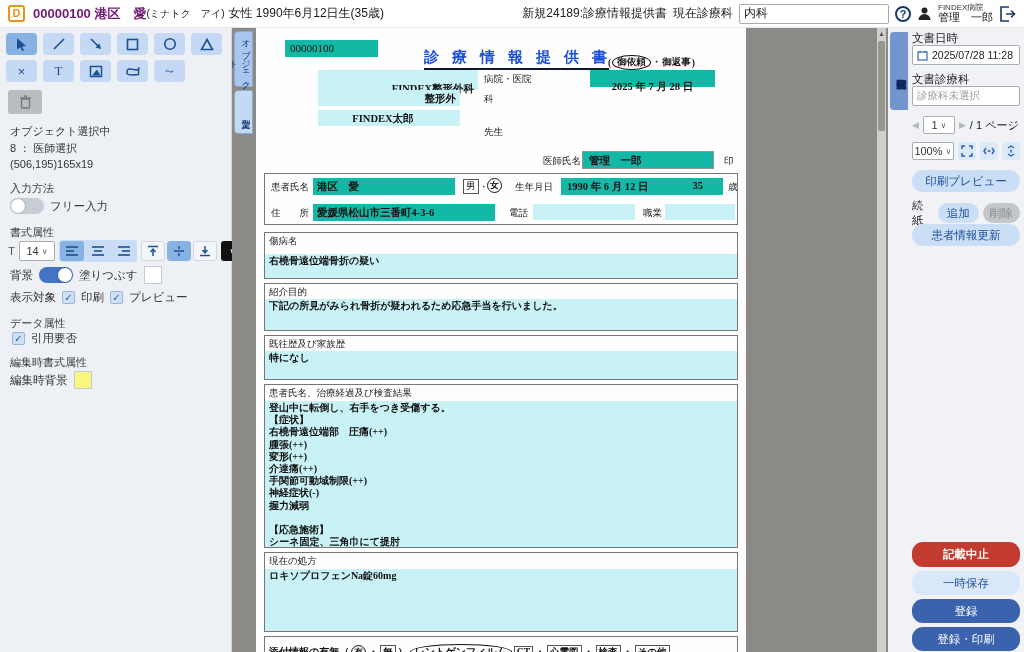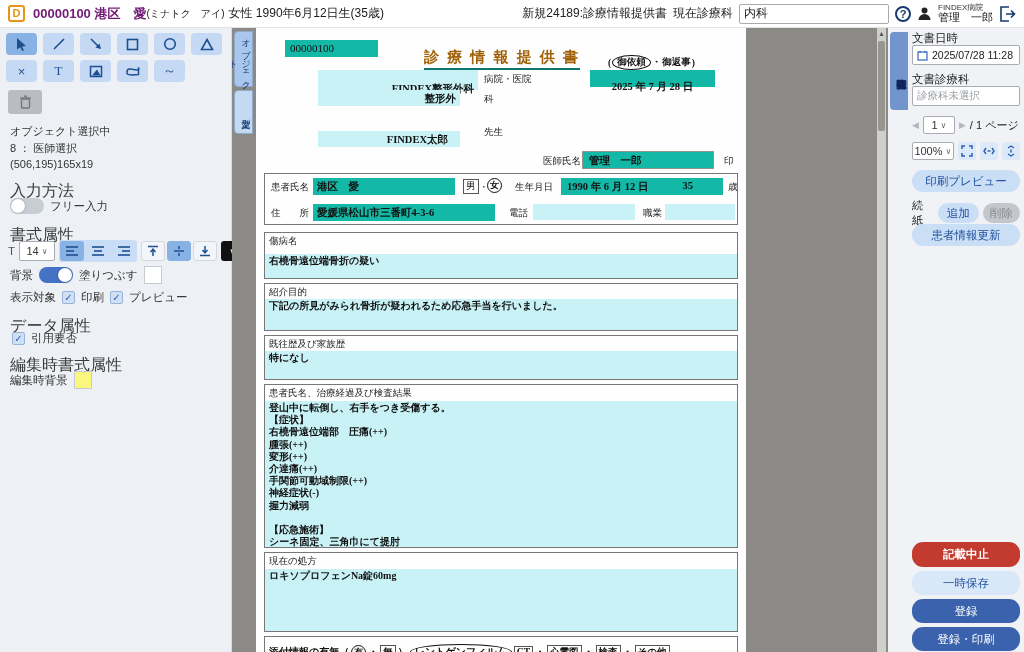--- a/index.html
+++ b/index.html
@@ -29,21 +29,21 @@
   #leftbar { left:0; top:28px; width:232px; height:624px; background:#edf0f4;
              border-right:1px solid #d7dade; }
   .tools { position:absolute; left:6px; top:5px; width:222px; display:flex; flex-wrap:wrap; gap:5px 6px; }
   .tool { width:31px; height:22px; background:#c5d9f4; border-radius:4px;
           display:flex; align-items:center; justify-content:center;
           color:#1d4f91; font-size:13px; cursor:pointer; }
   .tool.sel { background:#88b1e4; }
   .trash { position:absolute; left:8px; top:62px; width:34px; height:24px; background:#b9bdc2;
            border-radius:3px; display:flex; align-items:center; justify-content:center; }
   .info-ln { position:absolute; left:10px; font-size:11px; color:#333; }
-  .sec-label { position:absolute; left:10px; font-size:16px; color:#3c3c3c; }
+  .sec-label { position:absolute; left:10px; font-size:11px; color:#3c3c3c; }
   .tog { width:34px; height:16px; border-radius:8px; background:#c8cdd4; position:relative; }
   .tog::after { content:''; position:absolute; width:14px; height:14px; border-radius:50%;
                 background:#fff; top:1px; left:1px; box-shadow:0 0 2px rgba(0,0,0,.35); }
   .tog.on { background:#4472c4; }
   .tog.on::after { left:auto; right:1px; }
   .row { position:absolute; display:flex; align-items:center; gap:6px; }
   .sm { font-size:11.5px; color:#333; }
   .sel-box { height:20px; border:1px solid #a9adb3; background:#fff; border-radius:2px;
              font-size:11px; color:#333; display:flex; align-items:center; justify-content:center; gap:3px; }
   .fmt-btn { width:24px; height:20px; border-radius:3px; display:flex; align-items:center;
@@ -308,51 +308,51 @@
   </div>
 </div>
 
 <div id="canvas" class="abs">
   <div class="vtab vtab1">オブジェクト</div>
   <div class="vtab vtab2">定型文</div>
 
   <div id="page">
     <div class="abs yellow dtxt" style="left:29px; top:12px; width:93px; height:17px; padding:2px 0 0 5px; font-weight:normal; font-size:11px">00000100</div>
 
-    <div class="abs" style="left:168px; top:20px; font-size:15px; font-weight:bold; letter-spacing:2px; color:#a16207; border-bottom:2px solid #0f766e; padding-bottom:1px; font-family:Liberation Sans, sans-serif">診 療 情 報 提 供 書</div>
+    <div class="abs" style="left:168px; top:20px; font-size:15px; font-weight:bold; letter-spacing:2px; color:#1d4ed8; border-bottom:2px solid #0f172a; padding-bottom:1px; font-family:Liberation Mono, monospace">診 療 情 報 提 供 書</div>
     <div class="abs dtxt" style="left:352px; top:27px; font-size:9.5px; display:flex; align-items:center; gap:1px">
       <span>(</span>
       <span class="ellipse">御依頼</span>
       <span>・</span>
       <span>御返事</span>
       <span>)</span>
     </div>
 
     <div class="abs cyan dtxt" style="left:62px; top:42px; width:160px; height:20px; text-align:right; padding:12px 4px 0 0">FINDEX整形外科</div>
     <div class="abs dlab" style="left:228px; top:45px">病院・医院</div>
     <div class="abs yellow dtxt" style="left:334px; top:42px; width:125px; height:17px; text-align:center; padding-top:10px">2025 年 7 月 28 日</div>
 
     <div class="abs cyan dtxt" style="left:62px; top:62px; width:142px; height:16px; text-align:right; padding:2px 4px 0 0">整形外</div>
     <div class="abs dlab" style="left:228px; top:65px">科</div>
 
-    <div class="abs cyan dtxt" style="left:62px; top:103px; width:142px; height:16px; text-align:right; padding:2px 12px 0 0">FINDEX太郎</div>
+    <div class="abs cyan dtxt" style="left:62px; top:82px; width:142px; height:16px; text-align:center; padding:2px 12px 0 0">FINDEX太郎</div>
     <div class="abs dlab" style="left:228px; top:98px">先生</div>
 
     <div class="abs dlab" style="left:287px; top:127px">医師氏名</div>
     <div class="abs yellow dtxt" style="left:326px; top:123px; width:132px; height:18px; padding:2px 0 0 6px; border:1px solid #98928a">管理　一郎</div>
     <div class="abs dlab" style="left:468px; top:127px">印</div>
 
     <div class="abs fbox" style="left:8px; top:145px; width:474px; height:52px">
       <div class="abs dlab" style="left:6px; top:7px">患者氏名</div>
       <div class="abs yellow dtxt" style="left:48px; top:4px; width:142px; height:17px; padding:2px 0 0 4px">港区　愛</div>
       <span class="abs box-chr" style="left:198px; top:5px">男</span>
       <span class="abs dlab" style="left:214px; top:7px">・</span>
       <span class="abs circle-chr" style="left:222px; top:4px">女</span>
       <div class="abs dlab" style="left:250px; top:7px">生年月日</div>
-      <div class="abs yellow" style="left:296px; top:4px; width:162px; height:17px; display:flex; justify-content:space-between; padding:2px 30px 0 6px">
+      <div class="abs yellow" style="left:296px; top:4px; width:162px; height:17px; display:flex; justify-content:space-between; padding:2px 20px 0 6px">
         <span class="dtxt">1990 年 6 月 12 日</span>
         <span class="dtxt">35</span>
       </div>
       <div class="abs dlab" style="left:463px; top:7px">歳</div>
 
       <div class="abs dlab" style="left:6px; top:33px">住　　所</div>
       <div class="abs yellow dtxt" style="left:48px; top:30px; width:182px; height:17px; padding:2px 0 0 4px">愛媛県松山市三番町4-3-6</div>
       <div class="abs dlab" style="left:244px; top:33px">電話</div>
       <div class="abs cyan" style="left:268px; top:30px; width:102px; height:16px"></div>
       <div class="abs dlab" style="left:378px; top:33px">職業</div>

